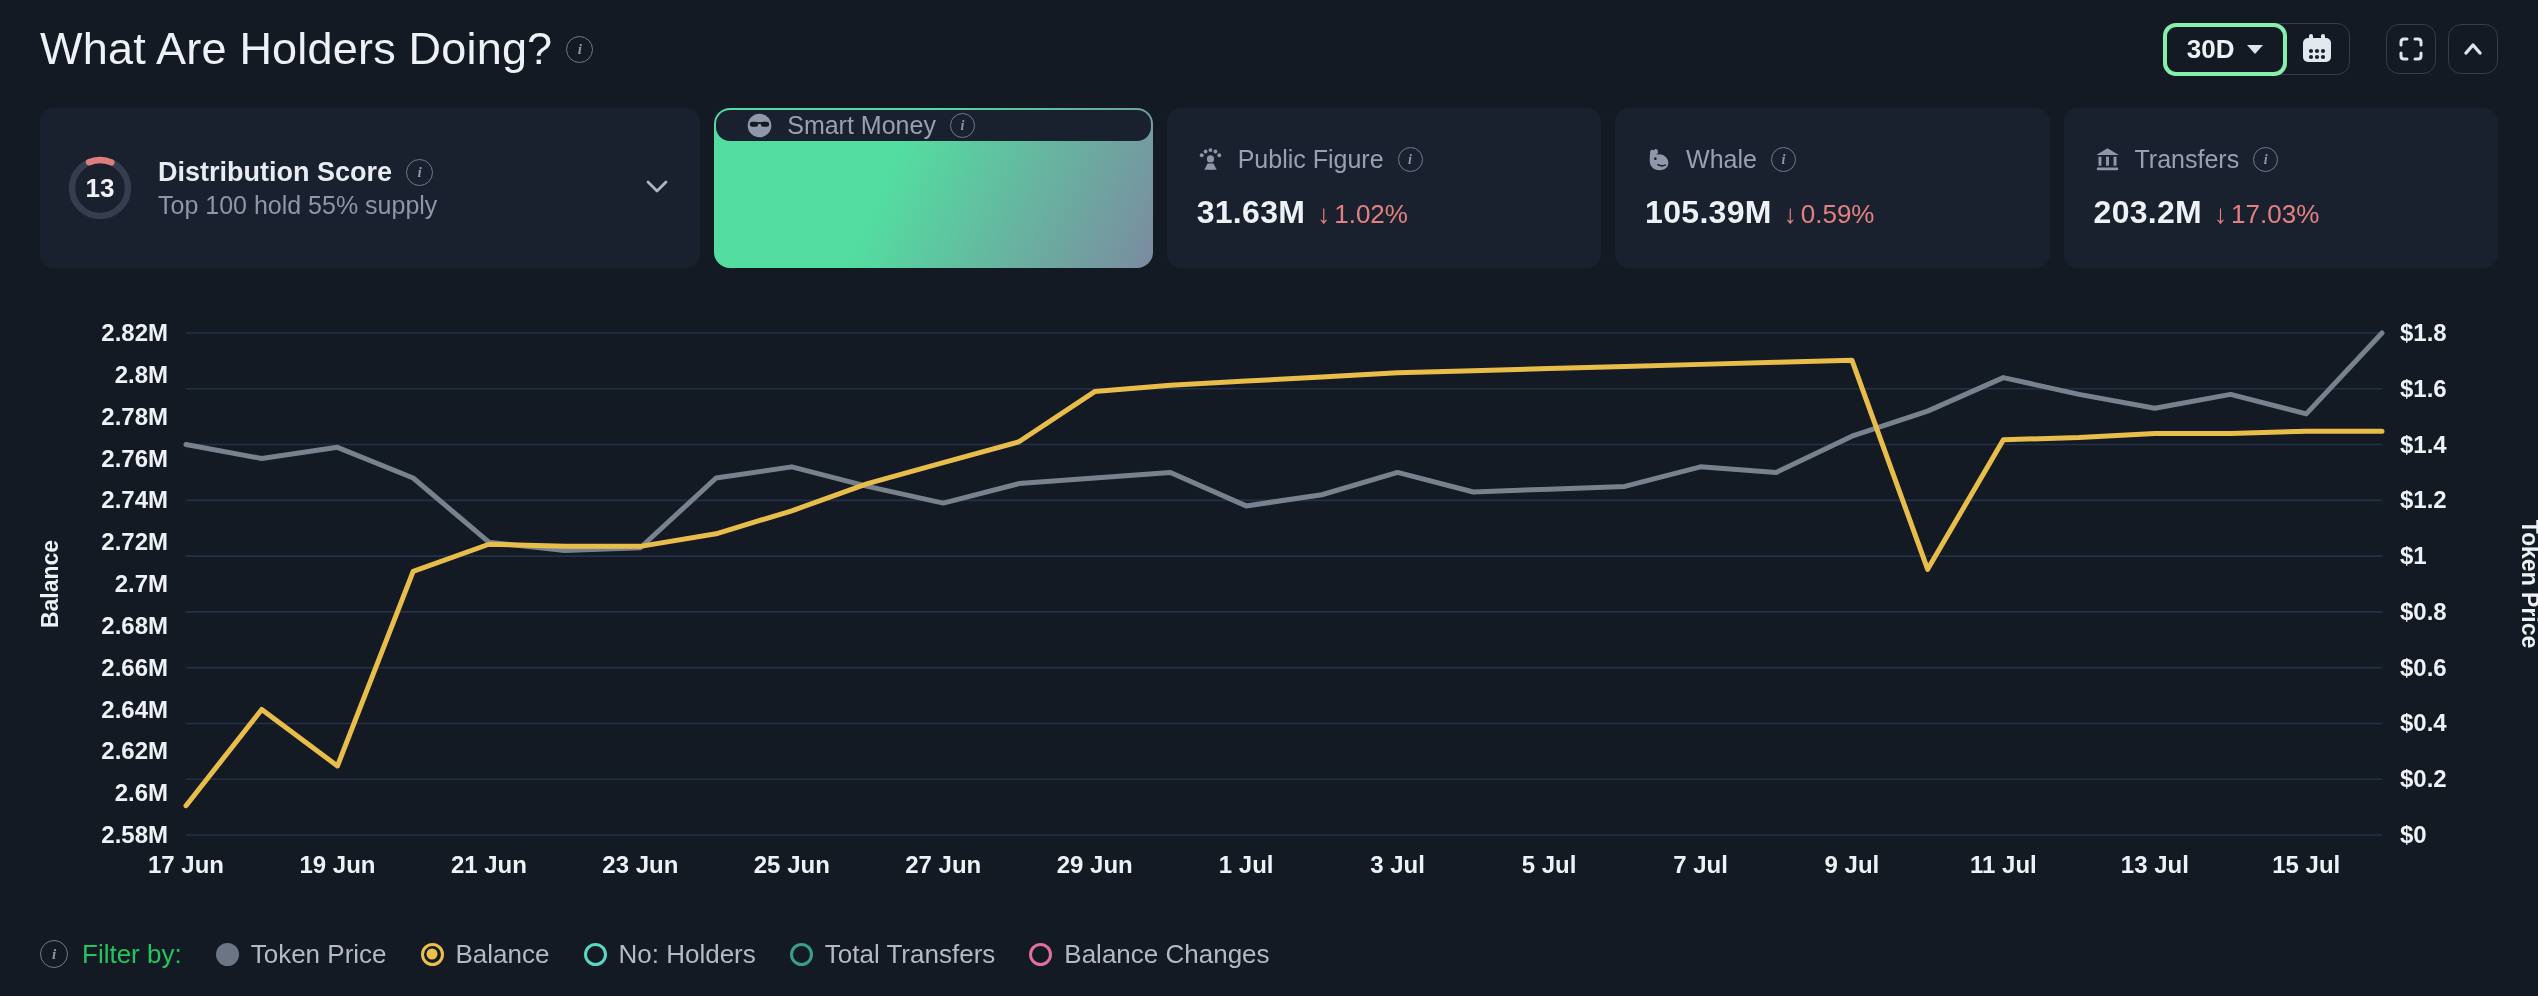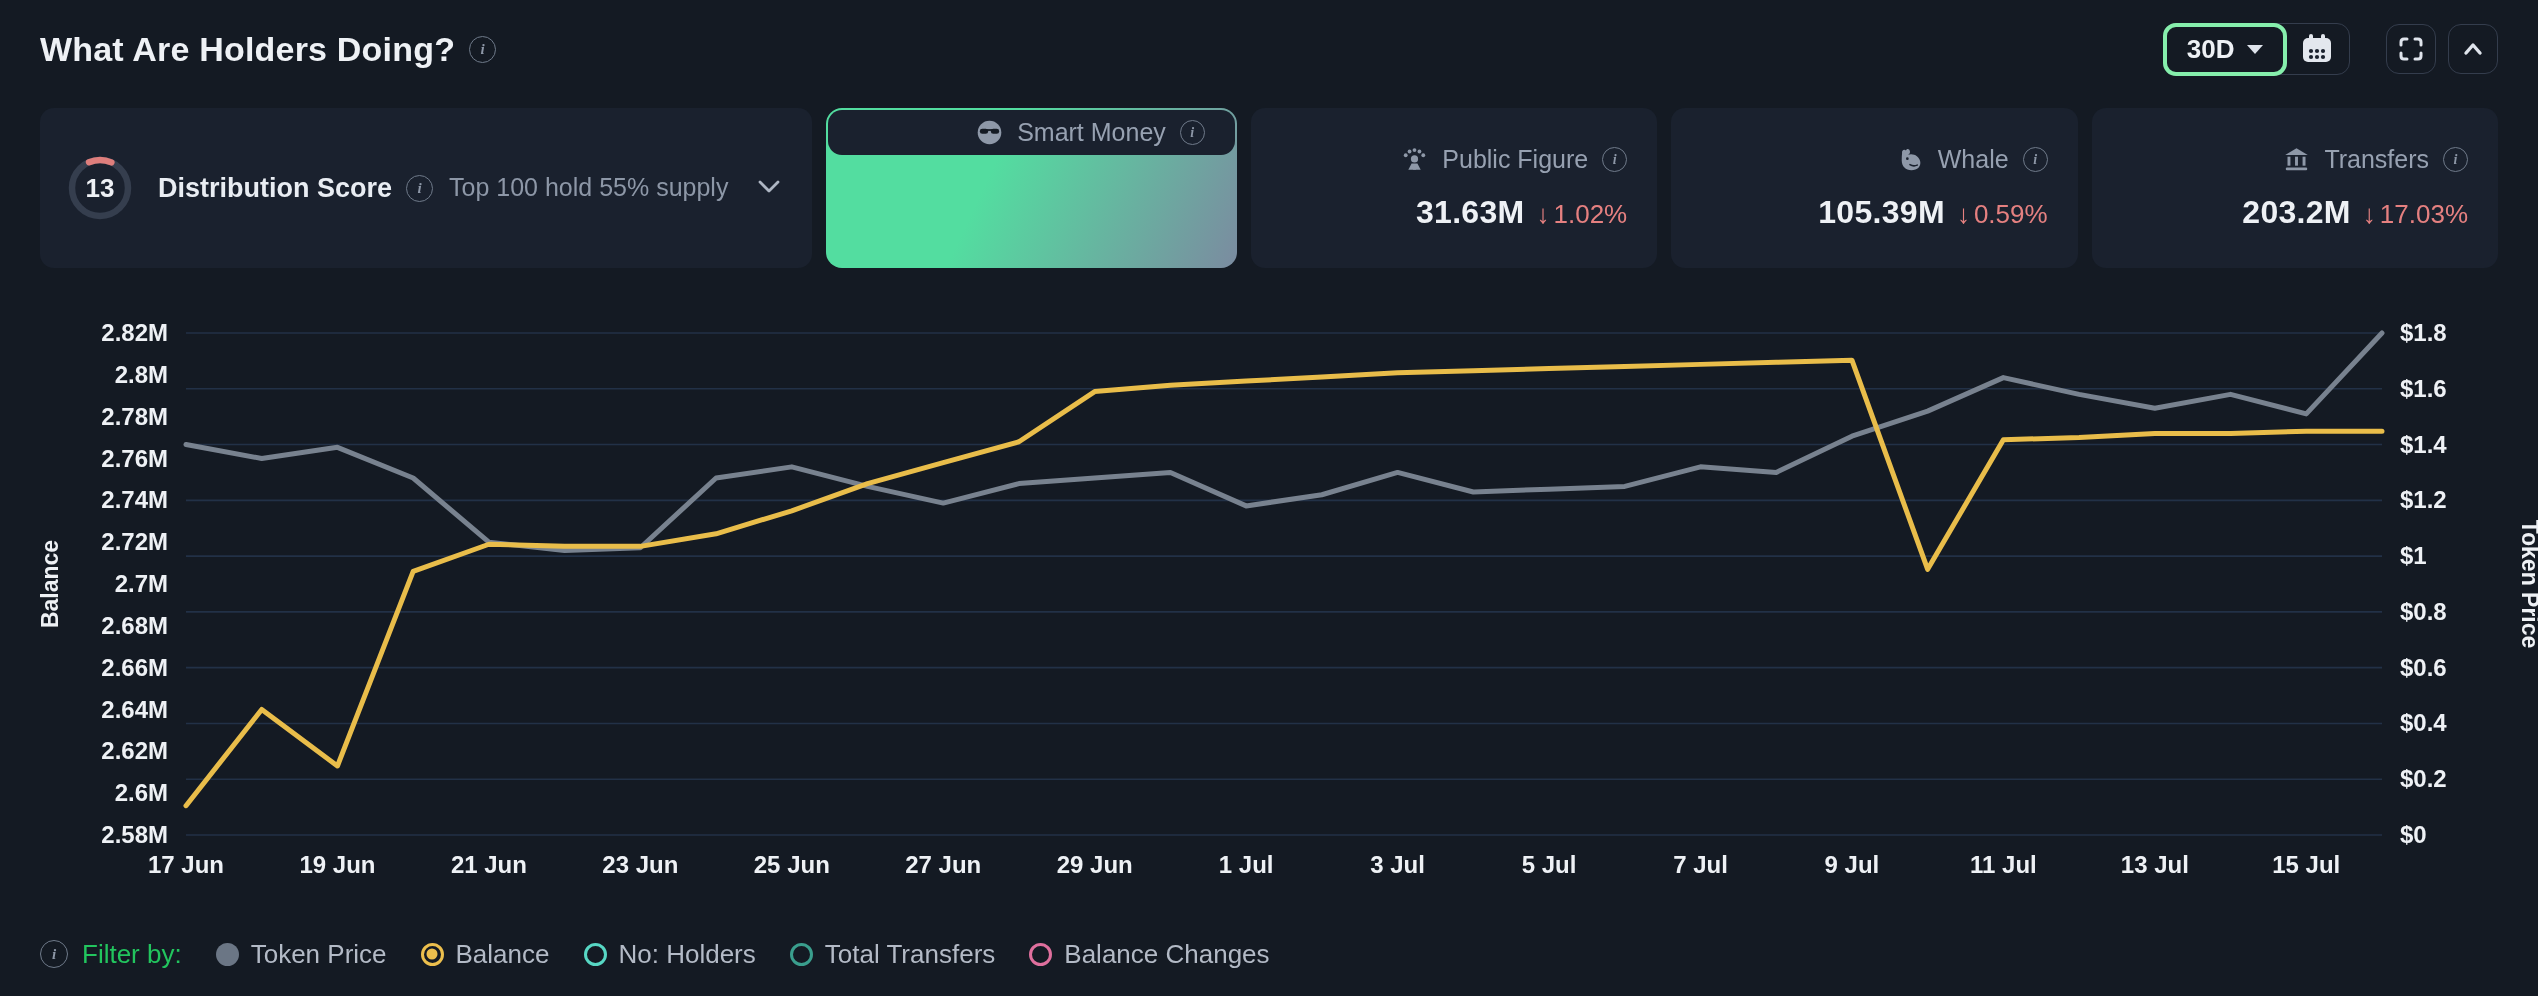--- a/index.html
+++ b/index.html
@@ -3,21 +3,21 @@
 <meta charset="utf-8">
 <style>
   html,body{margin:0;padding:0;background:#0e131b;}
   .app{
     position:relative;width:2538px;height:996px;background:#141a23;
     font-family:"Liberation Sans","DejaVu Sans",sans-serif;overflow:hidden;
     -webkit-font-smoothing:antialiased;
   }
   
   .header{position:absolute;top:10px;left:40px;right:40px;height:78px;display:flex;align-items:center;}
-  .page-title{font-size:34px;font-weight:700;color:#eef1f5;letter-spacing:.2px;white-space:nowrap;}
+  .page-title{font-size:45px;font-weight:400;color:#eef1f5;letter-spacing:.2px;white-space:nowrap;}
   .info-icon{
     display:inline-flex;align-items:center;justify-content:center;
     width:25px;height:25px;border:1.7px solid #6f7a8a;border-radius:50%;
     color:#8d97a7;font-size:15px;font-weight:600;margin-left:14px;flex:0 0 auto;
     font-family:"Liberation Serif","DejaVu Serif",serif;font-style:italic;
   }
   .controls{margin-left:auto;display:flex;align-items:center;}
   .range-group{display:flex;align-items:stretch;height:50px;border:1.5px solid #343d4d;border-radius:13px;}
   .range-btn{
     display:flex;align-items:center;gap:12px;padding:0 20px;margin:-1.5px;
@@ -30,30 +30,30 @@
     width:50px;height:50px;border:1.5px solid #343d4d;border-radius:13px;background:transparent;cursor:pointer;
     display:flex;align-items:center;justify-content:center;padding:0;
   }
   .icon-btn.first{margin-left:36px;}
   .icon-btn + .icon-btn{margin-left:12px;}
   
   .cards{position:absolute;top:108px;left:40px;right:40px;height:160px;display:flex;gap:14px;}
   .card{background:#1a212e;border-radius:14px;box-sizing:border-box;}
   .card.dist{flex:1.40;display:flex;align-items:center;gap:24px;padding:0 26px;}
   .gauge{flex:0 0 auto;}
-  .dist-text{display:flex;flex-direction:row;gap:16px;min-width:0;}
+  .dist-text{display:flex;flex-direction:column;gap:3px;min-width:0;}
   .dist-title-row{display:flex;align-items:center;}
   .dist-title{font-size:27px;font-weight:700;color:#e9edf3;white-space:nowrap;}
   .dist-sub{font-size:25px;color:#8d97a7;white-space:nowrap;}
   .dist-chevron{margin-left:auto;flex:0 0 auto;cursor:pointer;background:none;border:none;padding:6px;}
   .grad{flex:1;padding:2px;border-radius:16px;background:linear-gradient(115deg,#53dda0 40%,#7b8ba0 100%);}
   .statwrap{flex:1;display:flex;}
   .stat{
     flex:1;display:flex;flex-direction:column;justify-content:center;gap:20px;
-    padding:8px 30px;border-radius:14px;background:#1a212e;cursor:pointer;box-sizing:border-box;align-items:flex-end;
+    padding:1px 30px;border-radius:14px;background:#1a212e;cursor:pointer;box-sizing:border-box;
   }
   .stat-label-row{display:flex;align-items:center;gap:14px;}
   .stat-label{font-size:25px;font-weight:500;color:#97a1b1;white-space:nowrap;}
   .stat-label-row .info-icon{margin-left:0;width:23px;height:23px;font-size:14px;}
   .stat-value-row{display:flex;align-items:baseline;gap:12px;}
   .stat-value{font-size:32px;font-weight:700;color:#eef1f5;letter-spacing:.3px;}
   .delta{font-size:26px;font-weight:500;display:flex;align-items:baseline;gap:4px;}
   .delta.up{color:#4fc686;}
   .delta.down{color:#e58080;}
   

